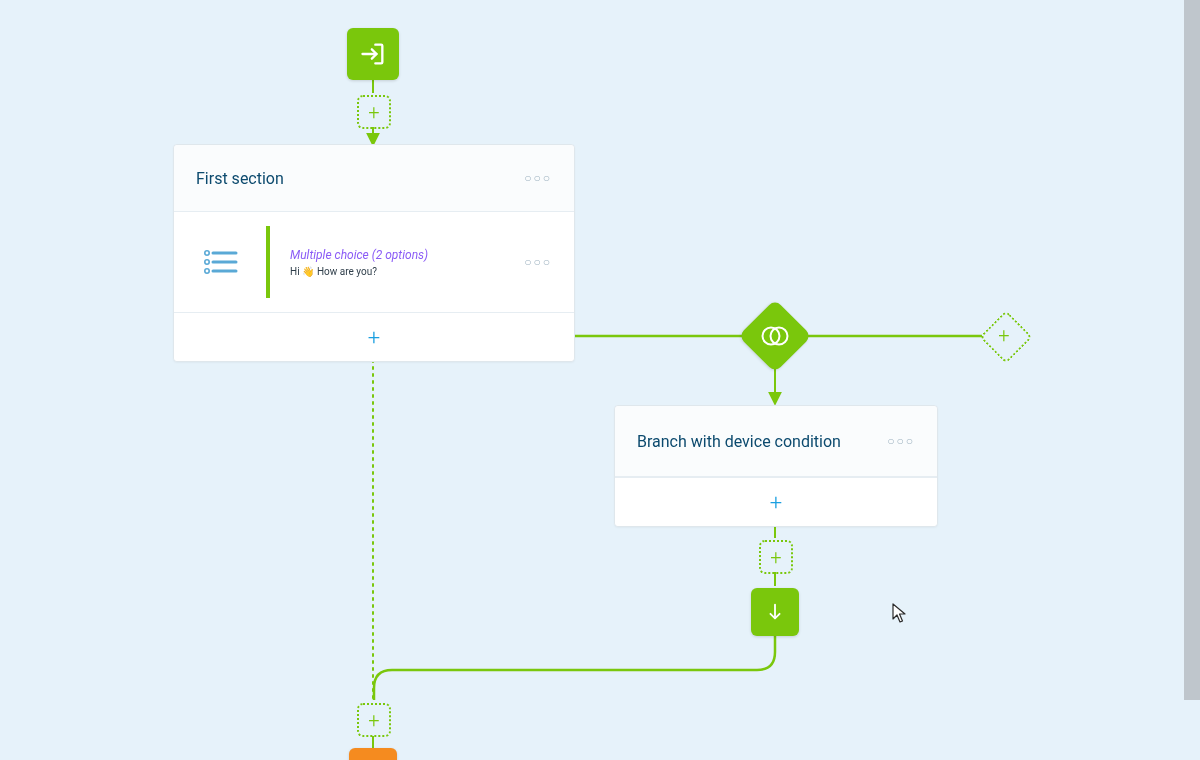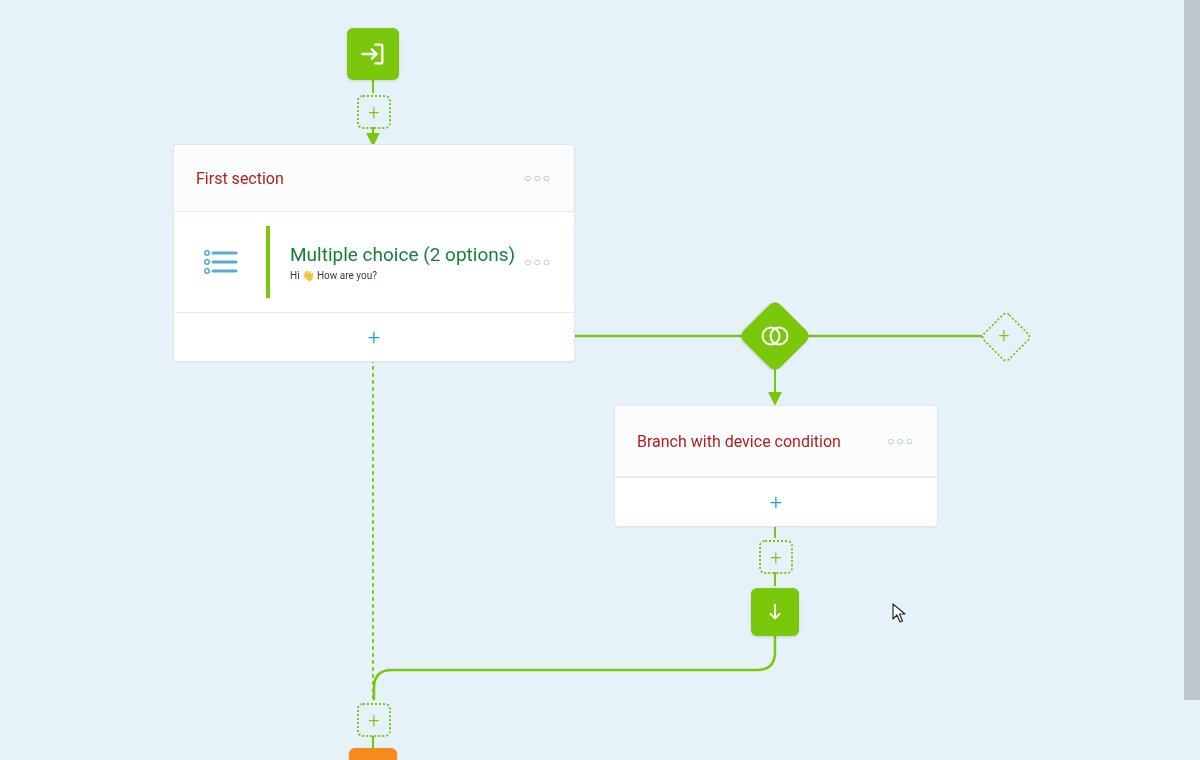--- a/index.html
+++ b/index.html
@@ -11,27 +11,27 @@
   .orange-node{background:#f58b1f;box-shadow:0 1px 3px rgba(0,0,0,.15);}
   .add-node{position:absolute;width:30px;height:30px;border:2px dotted #7ac70c;border-radius:6px;display:flex;align-items:center;justify-content:center;color:#7ac70c;font-size:20px;font-weight:300;background:transparent;cursor:pointer;}
   .diamond{position:absolute;width:52px;height:52px;transform:rotate(45deg);background:#7ac70c;border-radius:8px;box-shadow:0 1px 3px rgba(0,0,0,.15);}
   .diamond-content{position:absolute;width:52px;height:52px;display:flex;align-items:center;justify-content:center;color:#fff;}
   .add-diamond{position:absolute;width:34px;height:34px;transform:rotate(45deg);border:2px dotted #7ac70c;border-radius:6px;background:transparent;cursor:pointer;}
   .add-diamond-inner{position:absolute;width:34px;height:34px;display:flex;align-items:center;justify-content:center;color:#7ac70c;font-size:20px;font-weight:300;pointer-events:none;}
   .card{position:absolute;background:#fff;border:1px solid #dfe7ec;border-radius:4px;box-shadow:0 1px 2px rgba(0,0,0,.04);}
   .card-header{display:flex;align-items:center;justify-content:space-between;padding:0 22px;border-bottom:1px solid #e6edf2;background:#fafcfd;border-radius:4px 4px 0 0;}
   .card-header.tall{height:66px;}
   .card-header.mid{height:70px;}
-  .section-title{font-size:16px;color:#b91c1c;}
+  .section-title{font-size:16px;color:#0c4a6e;}
   .more-btn{color:#9fb3c1;letter-spacing:2px;font-size:12px;cursor:pointer;user-select:none;}
   .question-row{display:flex;align-items:stretch;height:100px;}
   .q-icon-cell{width:92px;display:flex;align-items:center;justify-content:center;color:#2f8ec9;}
   .q-divider{width:4px;background:#7ac70c;margin:14px 0;}
   .q-body{flex:1;display:flex;flex-direction:column;justify-content:center;padding-left:20px;position:relative;}
-  .q-type{font-size:19px;color:#15803d;margin-bottom:4px;}
+  .q-type{font-size:12px;color:#8b5cf6;margin-bottom:4px;font-style:italic;}
   .q-text{font-size:10px;color:#2f3e4a;}
   .q-more{position:absolute;right:22px;top:50%;transform:translateY(-50%);color:#9fb3c1;letter-spacing:2px;font-size:12px;cursor:pointer;}
   .card-add{height:48px;border-top:1px solid #e6edf2;display:flex;align-items:center;justify-content:center;color:#1a9fe0;font-size:22px;font-weight:300;cursor:pointer;background:#fff;border-radius:0 0 4px 4px;}
   .cursor{position:absolute;width:16px;height:22px;}
 </style>
 </head>
 <body>
 <div class="canvas">
 
 <svg class="abs" width="1200" height="760">

